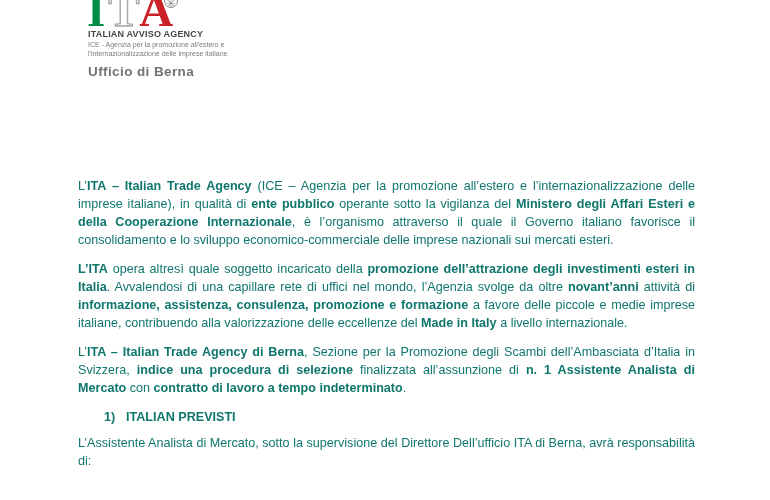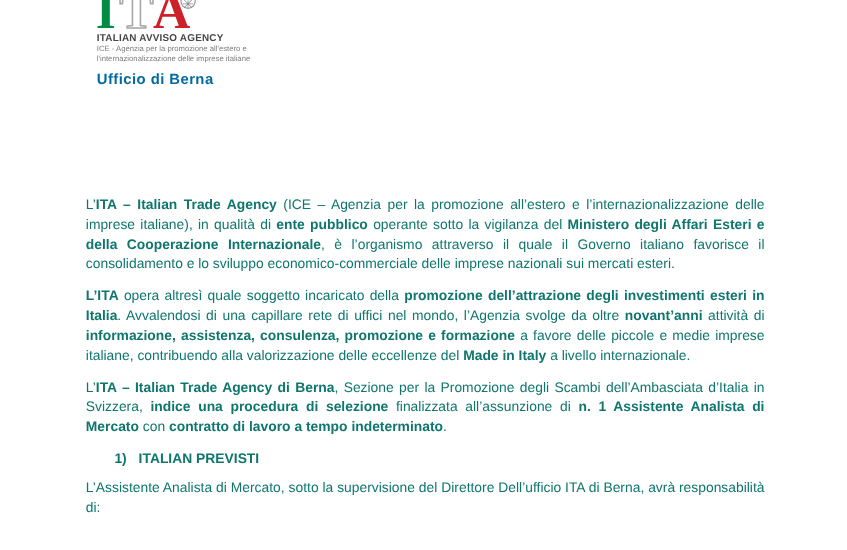--- a/index.html
+++ b/index.html
@@ -30,21 +30,21 @@
   .agency-name{
     position:absolute;left:88px;top:29px;
     font-size:9px;font-weight:bold;color:#474747;letter-spacing:.2px;
   }
   .tagline{
     position:absolute;left:88px;top:41px;
     font-size:7px;line-height:8.5px;color:#7c7c7c;
   }
   .office{
     position:absolute;left:88px;top:64px;
-    font-size:13.5px;font-weight:bold;color:#0369a1;letter-spacing:.4px;
+    font-size:13.5px;font-weight:bold;color:#737373;letter-spacing:.4px;
   }
 
   
   .title-block{position:absolute;top:98px;left:0;width:100%;text-align:center;}
   .title-line{line-height:16.5px;}
   .title-line span{
     display:inline-block;padding:0 3px;
     font-weight:bold;font-size:13.2px;color:#0e0e0e;letter-spacing:.1px;
   }
 

